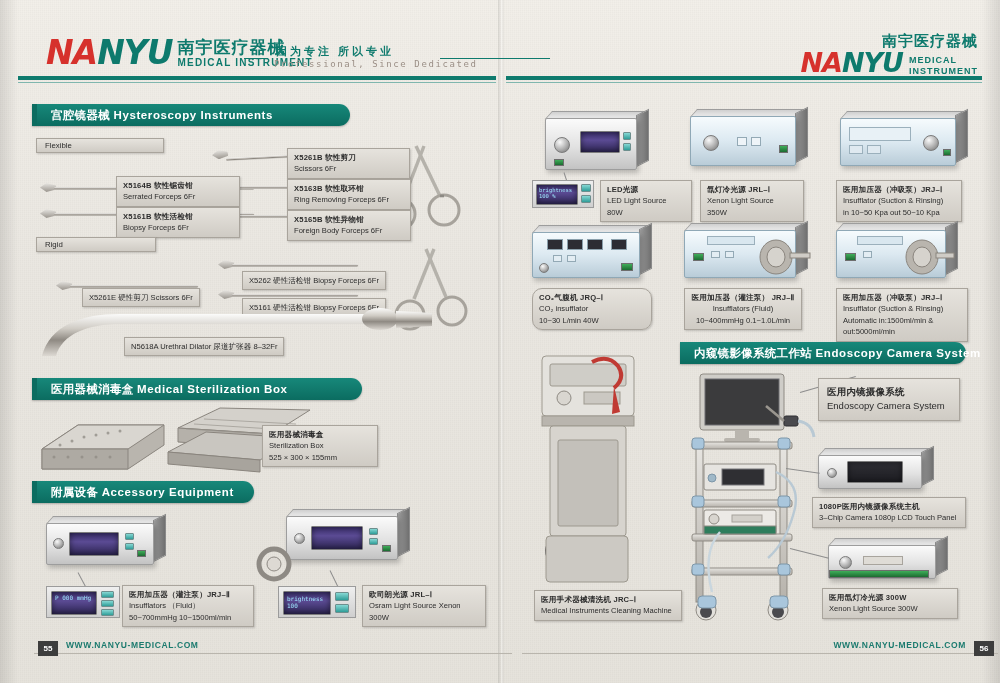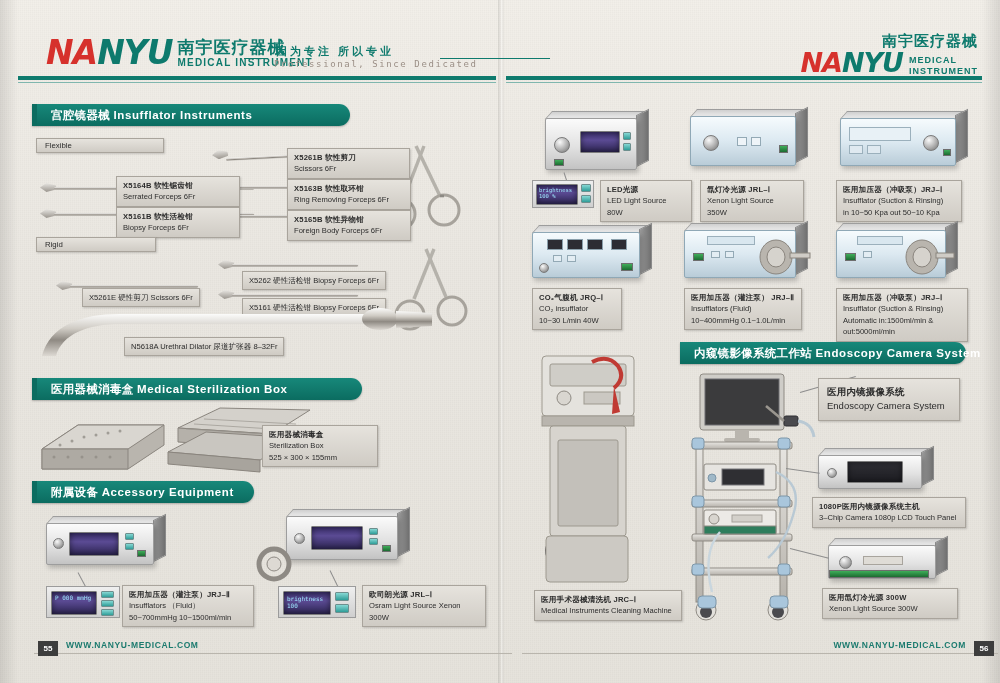--- a/index.html
+++ b/index.html
@@ -154,21 +154,21 @@
           <span style="display:block">MEDICAL</span>
           <span style="display:block">INSTRUMENT</span>
         </span>
       </div>
     </div>
   </div>
 
   <div class="sec" style="left:32px; top:104px; width:318px;">
     <span class="bar"></span>
     <span class="txt"><span class="cn">宫腔镜器械</span>
-    <span class="en">Insufflator Instruments</span></span>
+    <span class="en">Hysteroscopy Instruments</span></span>
   </div>
 
   <div class="cap tag" style="left:36px; top:138px; width:128px;">Flexible</div>
 
   <div class="jaw" style="left:40px; top:183px;"></div>
   <div class="shaft" style="left:54px; top:187px; width:200px;"></div>
   <div class="jaw" style="left:40px; top:209px;"></div>
   <div class="shaft" style="left:54px; top:213px; width:200px;"></div>
   <div class="jaw" style="left:212px; top:150px; transform:rotate(-6deg);"></div>
   <div class="shaft" style="left:226px; top:155px; width:120px; transform:rotate(-3deg);"></div>
@@ -425,42 +425,42 @@
       <div style="position:absolute;left:14px;top:6px;width:16px;height:11px;background:#2c2c33;border:1px solid #8ba0ac;"></div>
       <div style="position:absolute;left:34px;top:6px;width:16px;height:11px;background:#2c2c33;border:1px solid #8ba0ac;"></div>
       <div style="position:absolute;left:54px;top:6px;width:16px;height:11px;background:#2c2c33;border:1px solid #8ba0ac;"></div>
       <div style="position:absolute;left:78px;top:6px;width:16px;height:11px;background:#2c2c33;border:1px solid #8ba0ac;"></div>
       <div style="position:absolute;left:20px;top:22px;width:9px;height:7px;background:#e3edf3;border:1px solid #93a9b5;"></div>
       <div style="position:absolute;left:34px;top:22px;width:9px;height:7px;background:#e3edf3;border:1px solid #93a9b5;"></div>
       <div class="knob" style="left:6px; top:30px; width:10px; height:10px;"></div>
       <div class="grn-btn" style="left:88px; top:30px; width:12px; height:8px;"></div>
     </div>
   </div>
-  <div class="cap" style="left:532px; top:288px; width:90px;">
+  <div class="cap" style="left:532px; top:288px; width:120px;border-radius:10px;">
     <div class="cn">CO₂气腹机 JRQ–Ⅰ</div>
     <div>CO₂ insufflator</div>
     <div>10~30 L/min 40W</div>
   </div>
 
   <div class="dev blue" style="left:684px; top:230px; width:112px; height:48px;">
     <div class="top"></div>
     <div class="side"></div>
     <div class="body">
       <div style="position:absolute;left:22px;top:5px;width:48px;height:9px;background:#d9e7ef;border:1px solid #9bb0bc;"></div>
       <div class="grn-btn" style="left:8px; top:22px; width:11px; height:8px;"></div>
       <div style="position:absolute;left:26px;top:20px;width:9px;height:7px;background:#e3edf3;border:1px solid #93a9b5;"></div>
       <div style="position:absolute;left:40px;top:20px;width:9px;height:7px;background:#e3edf3;border:1px solid #93a9b5;"></div>
     </div>
   </div>
   <svg style="position:absolute;left:756px;top:238px;" width="56" height="38">
     <ellipse cx="20" cy="19" rx="16" ry="17" fill="#b9b5ae" stroke="#8a857e"></ellipse>
     <ellipse cx="20" cy="19" rx="9" ry="10" fill="#d6d3cd" stroke="#8a857e"></ellipse>
     <rect x="34" y="15" width="20" height="5" fill="#cfccc6" stroke="#8a857e"></rect>
   </svg>
-  <div class="cap" style="left:684px; top:288px; width:118px;">
+  <div class="cap" style="left:684px; top:288px; width:118px;text-align:center;">
     <div class="cn">医用加压器（灌注泵） JRJ–Ⅱ</div>
     <div>Insufflators (Fluid)</div>
     <div>10~400mmHg 0.1~1.0L/min</div>
   </div>
 
   <div class="dev blue" style="left:836px; top:230px; width:110px; height:48px;">
     <div class="top"></div>
     <div class="side"></div>
     <div class="body">
       <div style="position:absolute;left:20px;top:5px;width:46px;height:9px;background:#d9e7ef;border:1px solid #9bb0bc;"></div>

